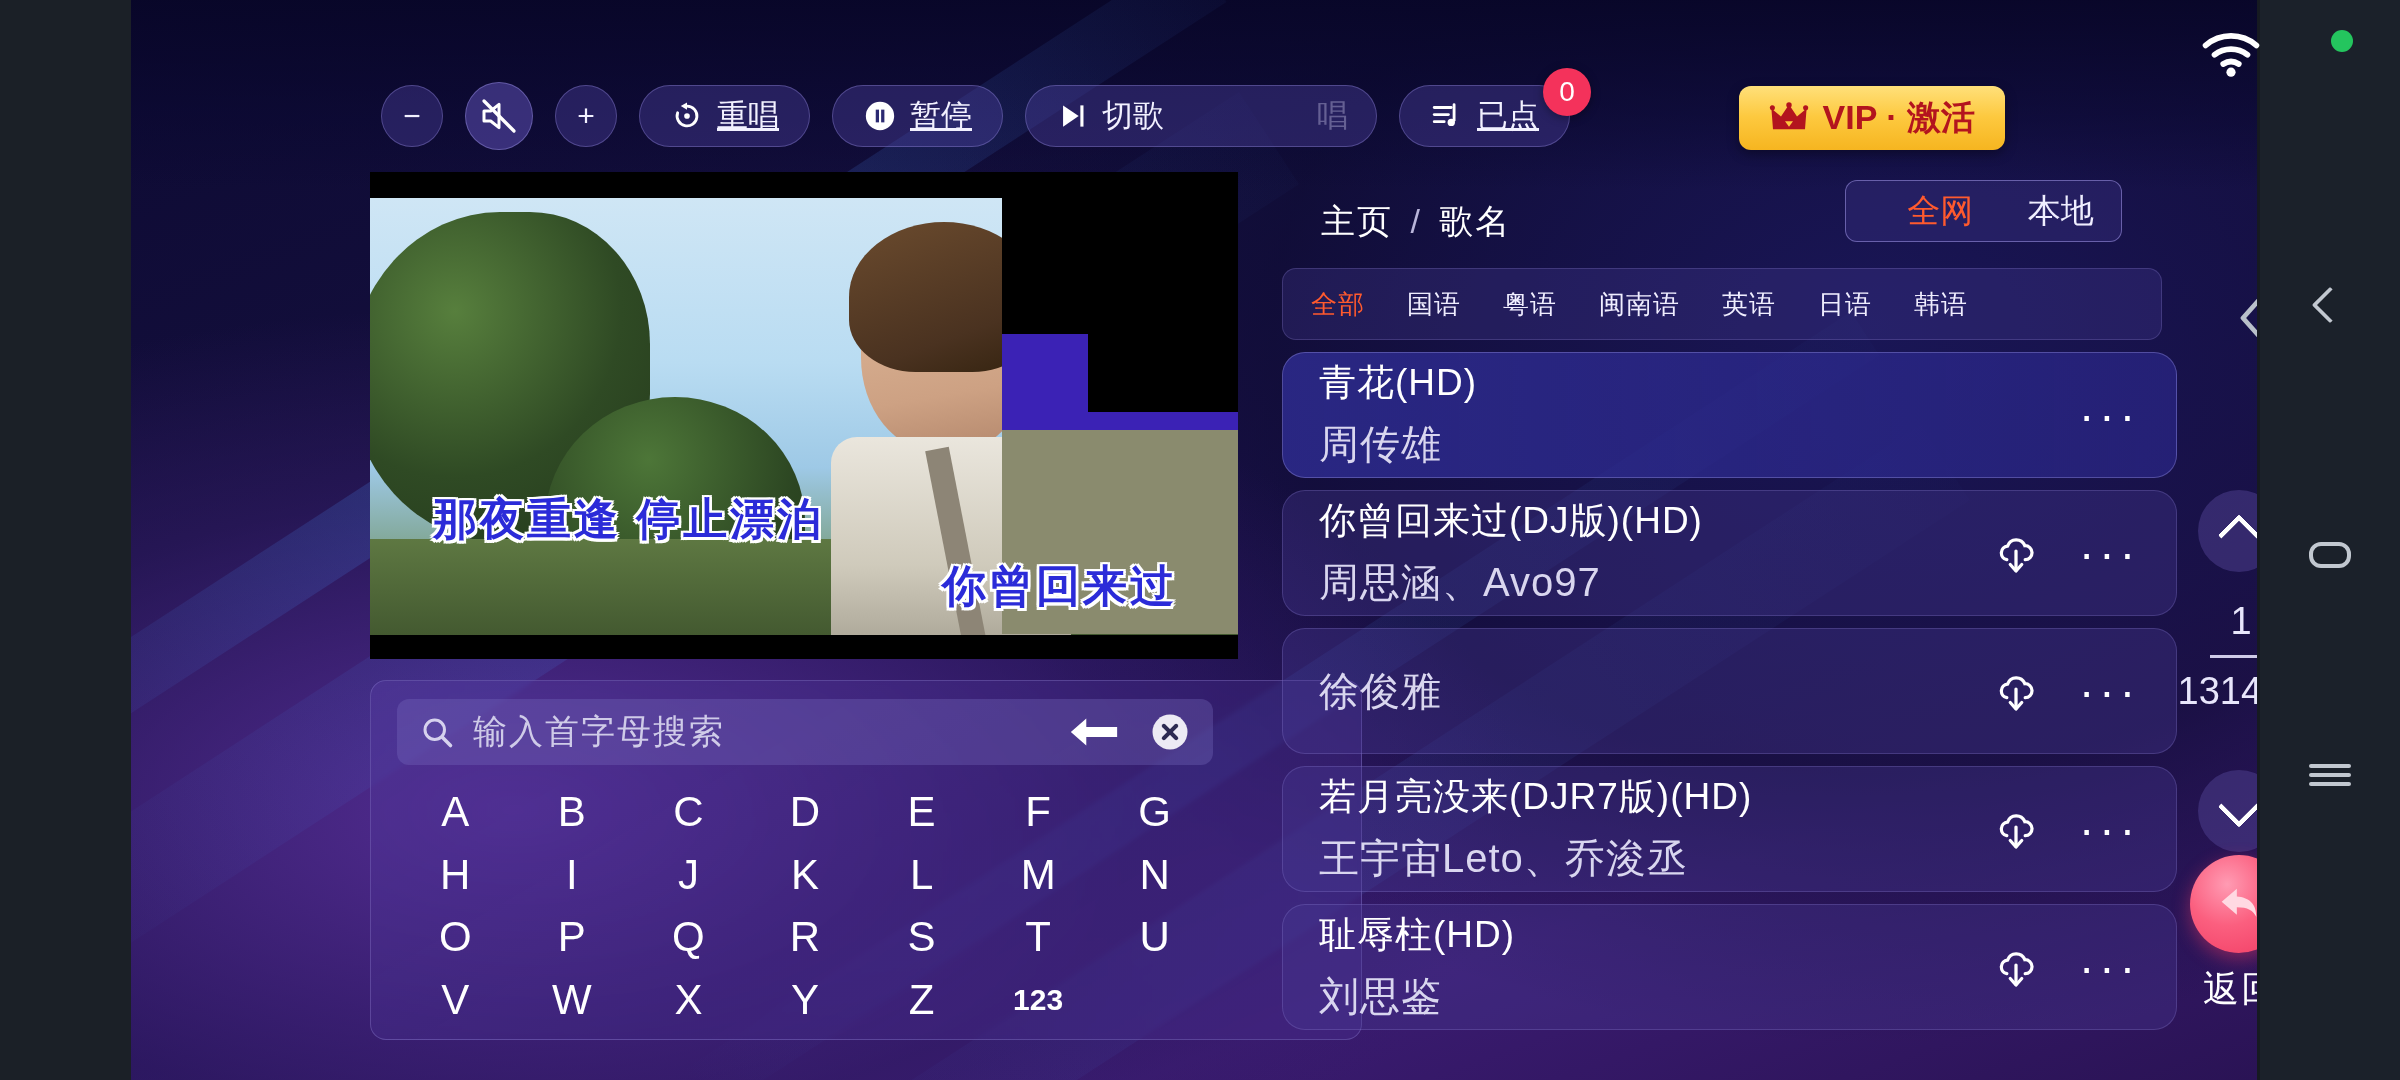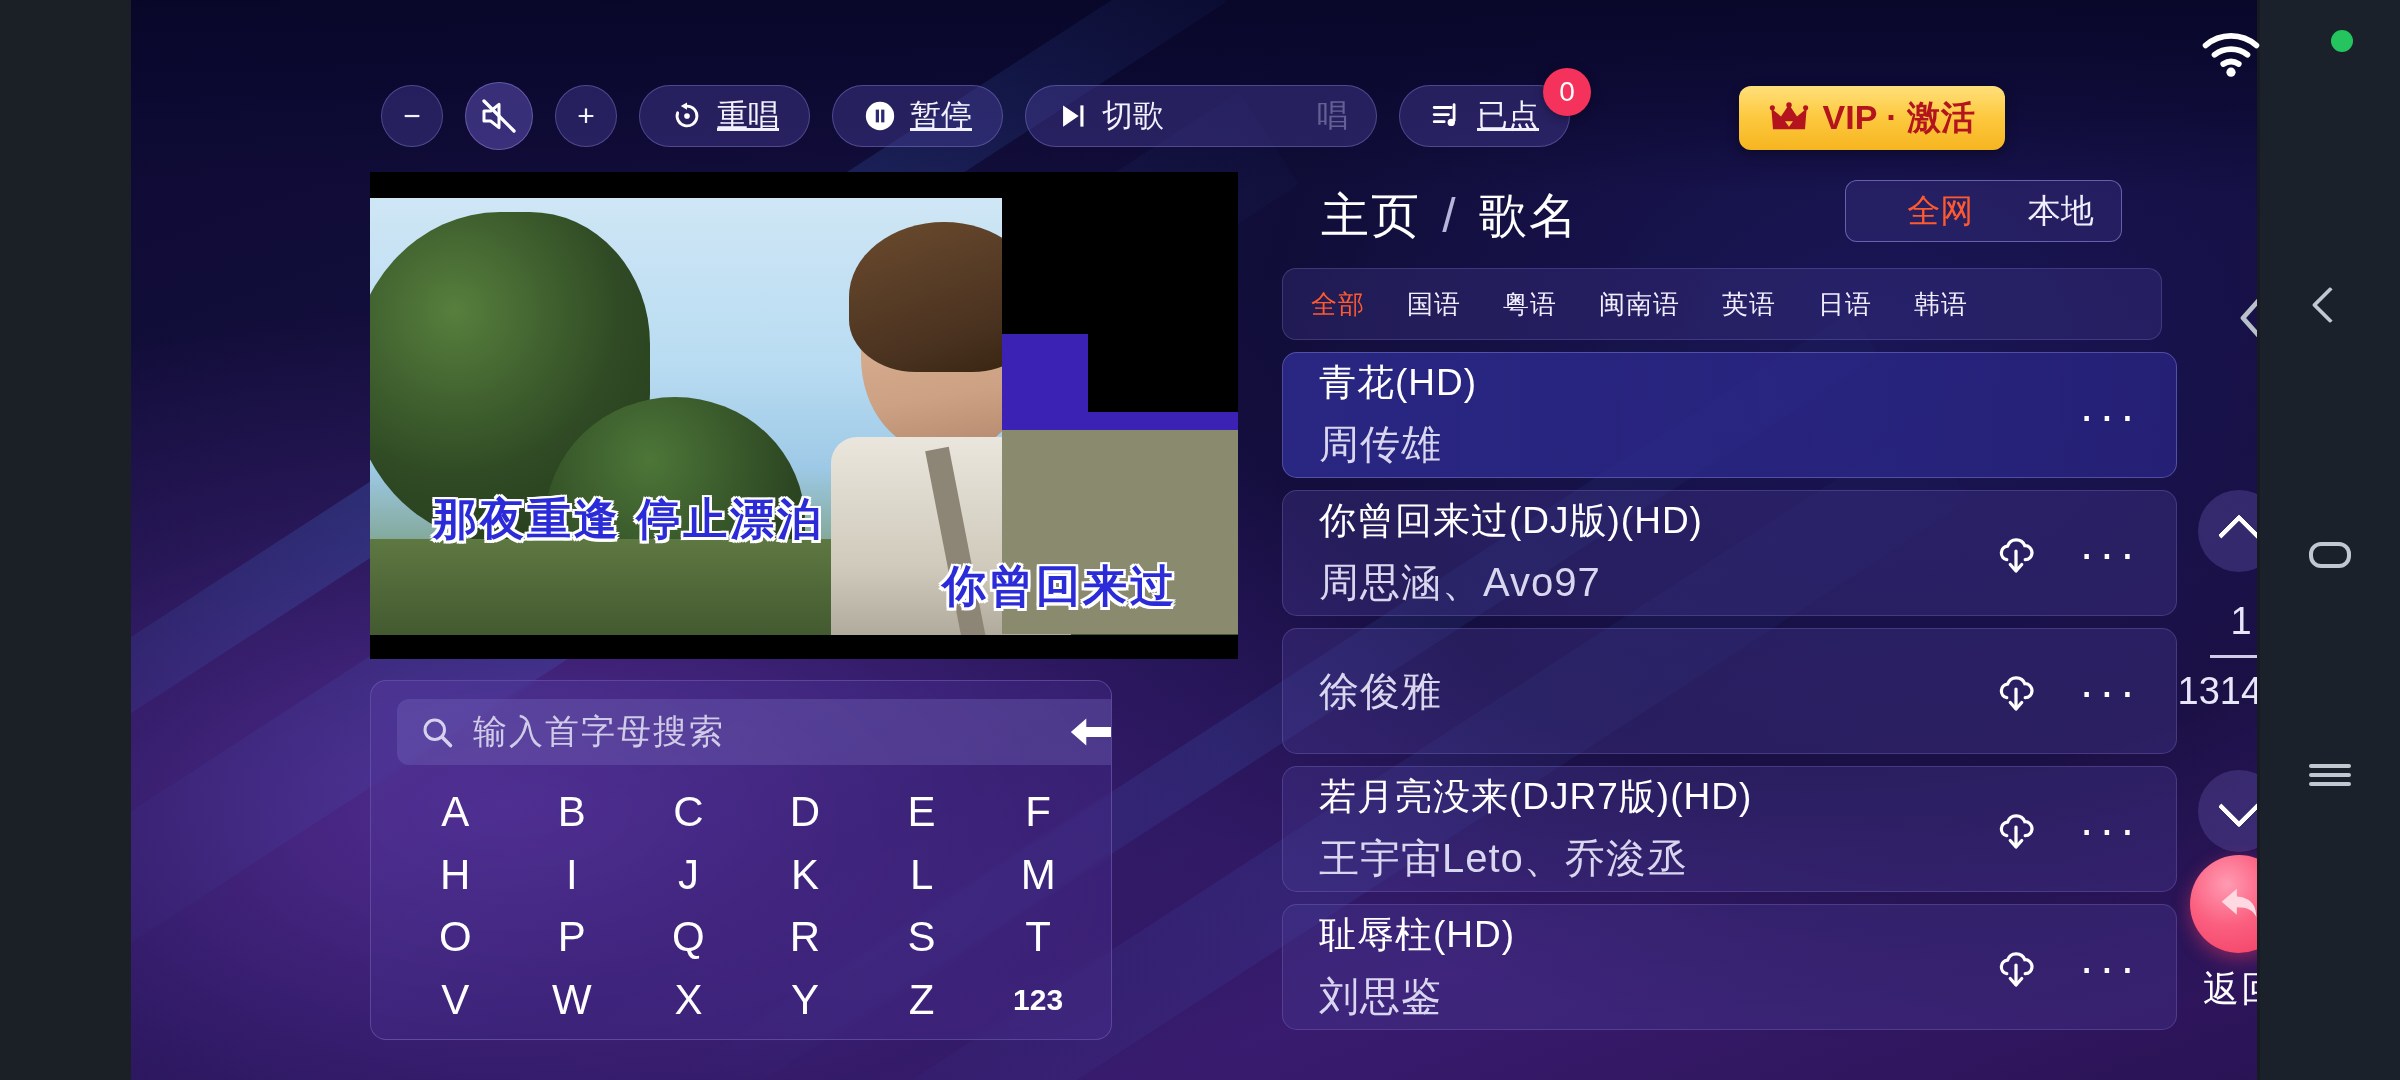--- a/index.html
+++ b/index.html
@@ -110,59 +110,59 @@
   .vbar-b { position:absolute; left:0; bottom:0; width:868px; height:24px; background:#000; }
   .lyric { position:absolute; font-size:44px; font-weight:bold; color:#2b2bd8;
            letter-spacing:3px; white-space:nowrap;
            text-shadow:-2.5px -2.5px 0 #fff, 2.5px -2.5px 0 #fff, -2.5px 2.5px 0 #fff,
                         2.5px 2.5px 0 #fff, 0 -2.5px 0 #fff, 0 2.5px 0 #fff,
                        -2.5px 0 0 #fff, 2.5px 0 0 #fff; }
   .lyr1 { left:63px; top:318px; }
   .lyr2 { left:572px; top:385px; }
 
   
-  .kbd { position:absolute; left:239px; top:680px; width:742px; height:360px;
+  .kbd { position:absolute; left:239px; top:680px; width:992px; height:360px;
          background:linear-gradient(150deg,rgba(84,58,158,0.50) 0%,rgba(64,40,130,0.48) 55%,rgba(72,44,140,0.46) 100%);
          border:1.5px solid rgba(160,150,225,0.30); border-radius:16px;
          backdrop-filter:blur(2px); z-index:5; overflow:hidden; }
   .search { position:absolute; left:26px; top:18px; width:816px; height:66px;
             border-radius:12px; background:rgba(120,108,190,0.34);
             display:flex; align-items:center; padding:0 22px; cursor:text; }
   .sph { font-size:34px; color:#cfcbe8; margin-left:18px; letter-spacing:2px; }
   .sacts { margin-left:auto; display:flex; align-items:center; gap:28px; }
   .kgrid { position:absolute; left:26px; top:100px; width:816px; height:250px; display:flex; }
   .kleft { width:128px; display:flex; flex-direction:column;
            justify-content:space-around; align-items:center; padding:14px 0 22px; }
   .kleft div { font-size:34px; color:#ecebff; letter-spacing:2px; cursor:pointer; }
   .kmain { flex:1; display:grid; grid-template-columns:repeat(7,1fr);
            grid-template-rows:repeat(4,1fr); align-items:center; justify-items:center; }
   .key { font-size:42px; color:#ffffff; cursor:pointer; }
   .key.num { font-size:30px; font-weight:bold; }
 
   
   .panel { position:absolute; left:1131px; top:0px; width:880px; height:1080px; z-index:5; }
-  .crumb { position:absolute; left:59px; top:184px; font-size:48px; color:#fff; letter-spacing:2px; }
+  .crumb { position:absolute; left:59px; top:199px; font-size:34px; color:#fff; letter-spacing:2px; }
   .crumb .sep { color:#b9b5da; margin:0 6px; }
   .seg { position:absolute; right:20px; top:180px; width:277px; height:62px;
          border-radius:12px; border:1.6px solid rgba(160,150,230,0.55);
          background:rgba(70,58,150,0.30); display:flex; }
   .seg div { flex:1; display:flex; align-items:center; justify-content:center;
              font-size:33px; color:#efeeff; cursor:pointer; }
   .seg .on { color:#ff5a2e;margin-left:34px; }
 
   .tabs { position:absolute; left:20px; top:268px; width:880px; height:72px;
           border-radius:14px; background:rgba(80,66,165,0.25);
           border:1.3px solid rgba(150,140,220,0.25);
           display:flex; align-items:center; padding:0 28px; gap:42px; overflow:hidden; }
   .tab { font-size:26px; color:#f0eeff; white-space:nowrap; cursor:pointer; letter-spacing:1px; }
   .tab.on { color:#ff5a2e; }
 
   .list { position:absolute; left:20px; top:352px; width:900px; }
   .row { position:relative; width:895px; height:126px; margin-bottom:12px;
-         border-radius:15px; background:rgba(72,58,150,0.34);
+         border-radius:23px; background:rgba(72,58,150,0.34);
          border:1.3px solid rgba(150,140,220,0.26);
          display:flex; align-items:center; padding:0 36px; cursor:pointer; }
   .row.sel { background:linear-gradient(90deg,rgba(48,46,150,0.78) 0%,rgba(44,40,140,0.65) 100%);
              border-color:rgba(150,145,225,0.40); }
   .meta { display:flex; flex-direction:column; gap:9px; }
   .title { font-size:37px; color:#ffffff; letter-spacing:1px; }
   .artist { font-size:40px; color:#d9d6ef; letter-spacing:1px; }
   .acts { margin-left:auto; display:flex; align-items:center; gap:40px; }
   .dots { font-size:46px; color:#fff; letter-spacing:5px; line-height:14px; cursor:pointer; }
 

